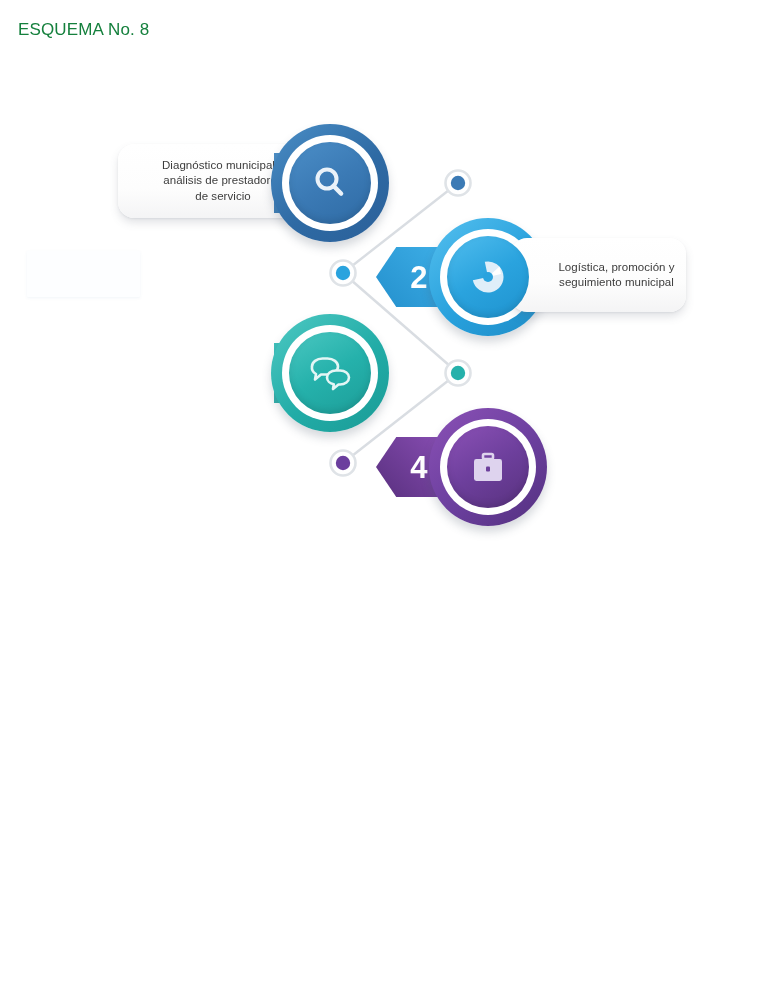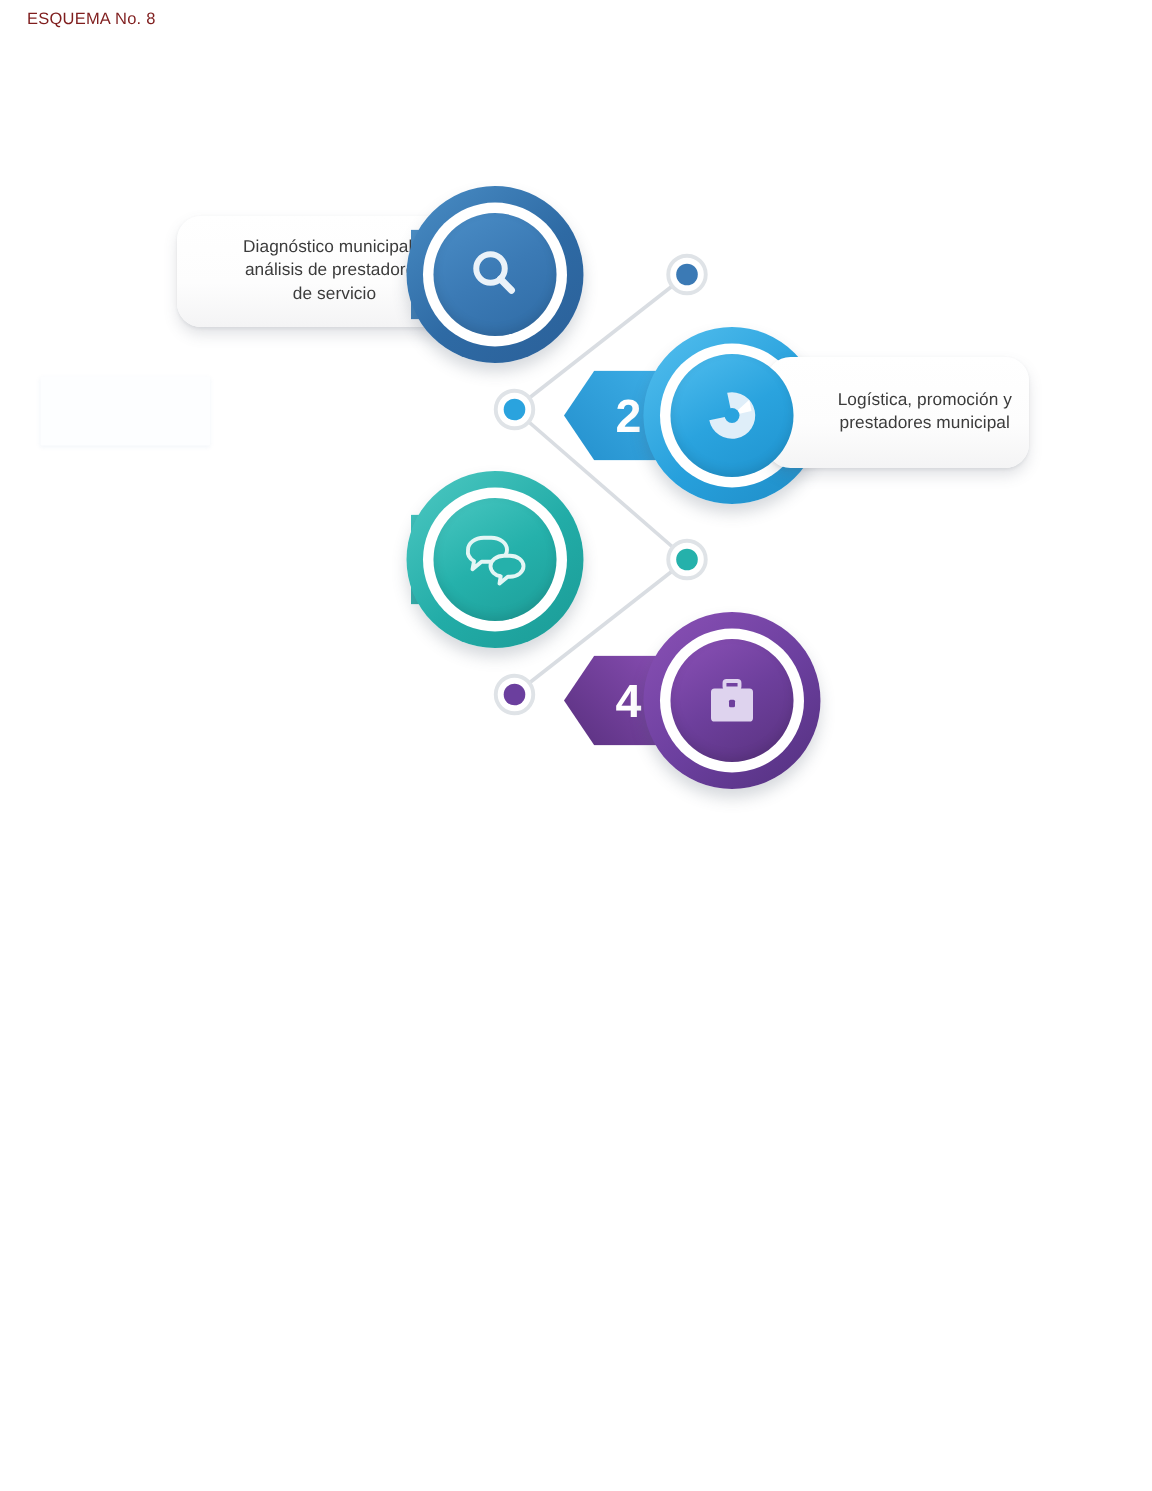--- a/index.html
+++ b/index.html
@@ -13,23 +13,23 @@
     position: relative;
     font-family: "Liberation Sans", sans-serif;
     overflow: hidden;
     background: #ffffff;
   }
 
   
   #page-title {
     position: absolute;
     left: 18px;
-    top: 7px;
-    font-size: 11px;
-    color: #7f1d1d;
+    top: 20px;
+    font-size: 17px;
+    color: #15803d;
     letter-spacing: 0.15px;
     white-space: nowrap;
   }
 
   
   #ghost-box {
     position: absolute;
     left: 27px;
     top: 251px;
     width: 113px;
@@ -227,21 +227,21 @@
             <path d="M22 22 L22 6.5 A15.5 15.5 0 1 1 6.5 22 Z" fill="#dfeef9" transform="rotate(-12 22 22)"></path>
             <path d="M22 22 L33.5 11.5 L35 19 Z" fill="#ffffff"></path>
             <circle cx="22" cy="22" r="5" fill="#2aa3de"></circle>
           </svg>
         </span>
       </div>
     </div>
 
     <div class="card" style="left:135px; width:175px;">
       <div class="card-text" style="padding-left:36px;">Logística, promoción y
-prestadores municipal</div>
+seguimiento municipal</div>
     </div>
   </div>
 
   <div class="step" id="step-3" style="left:118px; top:314px; width:310px;">
 
 
     <div class="badge badge-right" style="left:156px;
          background:linear-gradient(135deg,#3fc0bb 0%, #1f9e99 100%);">
       <span class="badge-num">3</span>
     </div>

